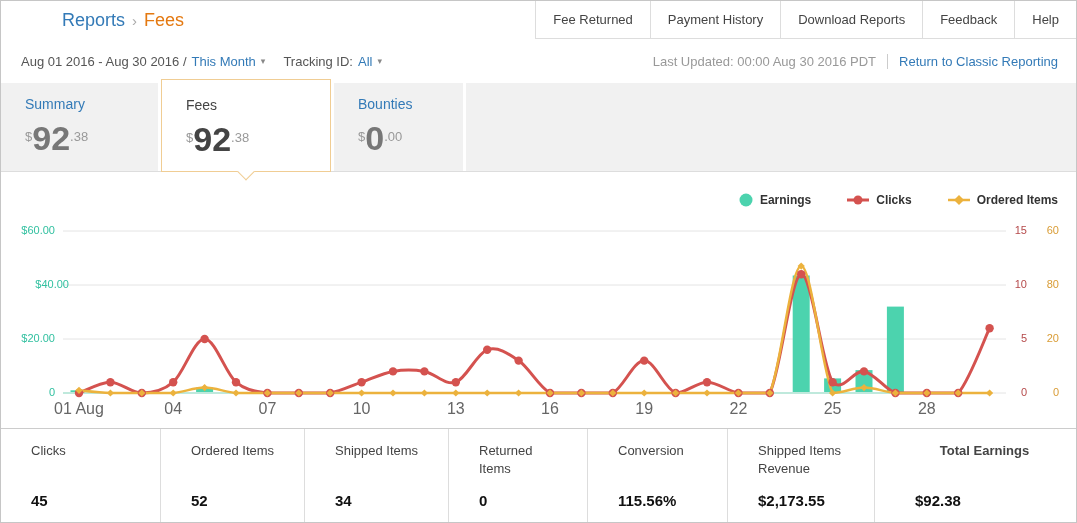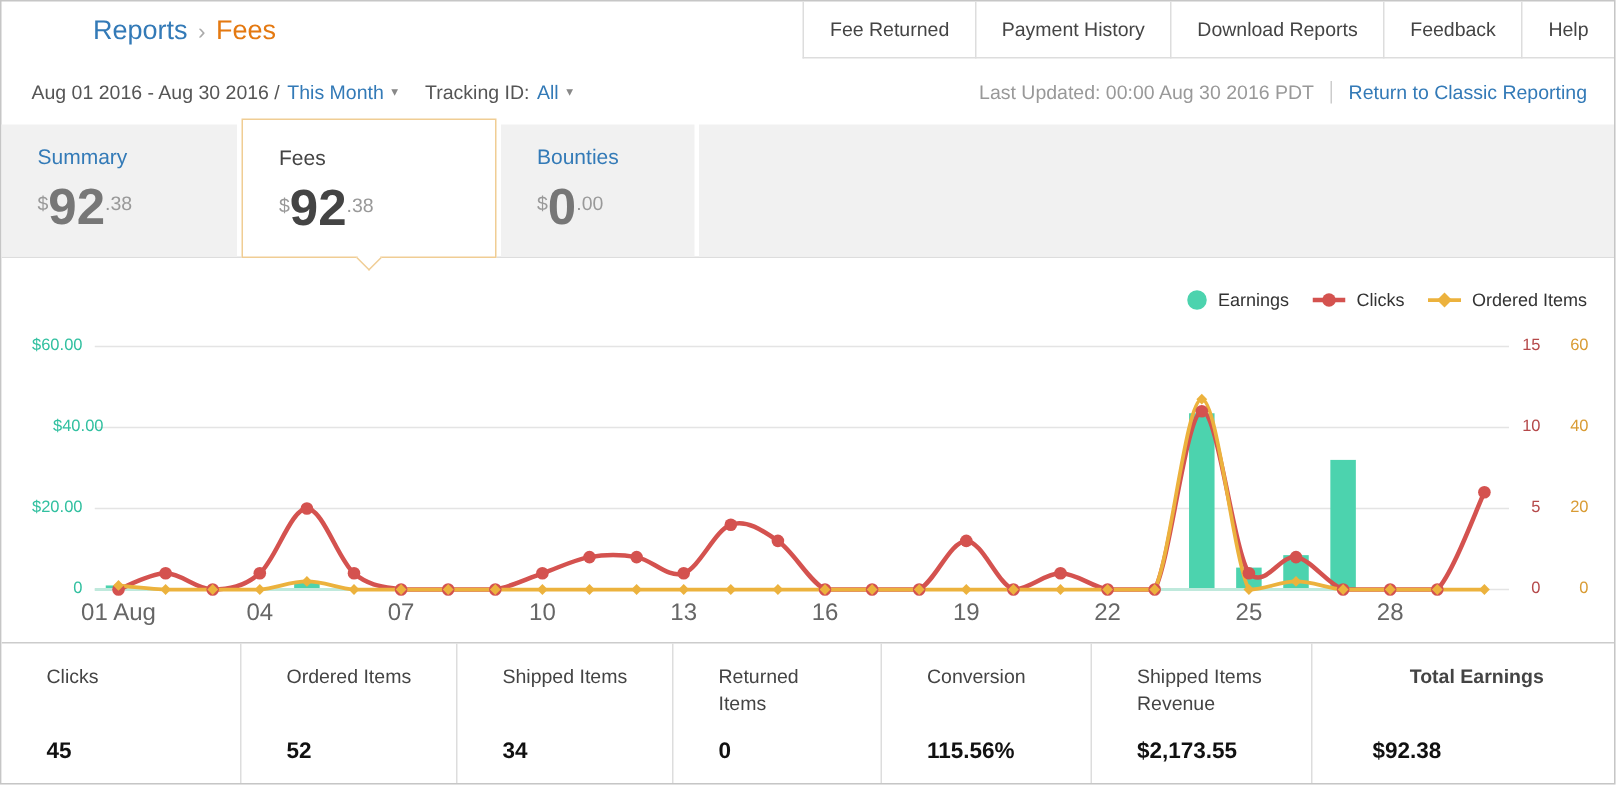--- a/index.html
+++ b/index.html
@@ -42,22 +42,22 @@
   .tab.active { background:#fff; border:1px solid #f0cd94; margin-top:-4px; height:93px;
                 position:relative; z-index:3; padding-top:17px; }
   .tab.active .lbl { color:#444; }
   .tab.active .val .big { color:#444; }
   .tab.active::after { content:""; position:absolute; left:50%; bottom:-7px; width:11px; height:11px;
                 background:#fff; border-right:1px solid #f0cd94; border-bottom:1px solid #f0cd94;
                 transform:translateX(-50%) rotate(45deg); }
 
   
   .chart { position:relative; height:256px; background:#fff; }
-  .legend { position:absolute; top:21px; right:18px; display:flex; gap:16px;
-            font-size:12px; font-weight:normal; color:#333; align-items:center; }
+  .legend { position:absolute; top:21px; right:18px; display:flex; gap:36px;
+            font-size:12px; font-weight:bold; color:#333; align-items:center; }
   .leg { display:flex; align-items:center; gap:7px; cursor:pointer; }
   .leg svg { display:block; }
   .yl { position:absolute; font-size:11px; text-align:right; }
   .xl { position:absolute; font-size:16px; color:#666; width:50px; text-align:center; }
   #chart-svg { position:absolute; left:62px; top:14px; }
 
   
   .sumtable { display:flex; height:94px; border-top:1px solid #ccc; background:#fff; }
   .scol { border-right:1px solid #ddd; padding:13px 8px 13px 30px;
           display:flex; flex-direction:column; justify-content:space-between; }
@@ -226,21 +226,21 @@
       </svg>
   <div class="yl" style="left: 0px; width: 54px; top: 52px; color: rgb(50, 192, 160);">$60.00</div>
       <div class="yl" style="left: 14px; width: 54px; top: 106px; color: rgb(50, 192, 160);">$40.00</div>
       <div class="yl" style="left: 0px; width: 54px; top: 160px; color: rgb(50, 192, 160);">$20.00</div>
       <div class="yl" style="left: 0px; width: 54px; top: 214px; color: rgb(50, 192, 160);">0</div>
       <div class="yl" style="left: 1004px; width: 22px; top: 52px; color: rgb(181, 73, 74);">15</div>
       <div class="yl" style="left: 1004px; width: 22px; top: 106px; color: rgb(181, 73, 74);">10</div>
       <div class="yl" style="left: 1004px; width: 22px; top: 160px; color: rgb(181, 73, 74);">5</div>
       <div class="yl" style="left: 1004px; width: 22px; top: 214px; color: rgb(181, 73, 74);">0</div>
       <div class="yl" style="left: 1032px; width: 26px; top: 52px; color: rgb(217, 156, 53);">60</div>
-      <div class="yl" style="left: 1032px; width: 26px; top: 106px; color: rgb(217, 156, 53);">40</div>
+      <div class="yl" style="left: 1032px; width: 26px; top: 106px; color: rgb(217, 156, 53);">80</div>
       <div class="yl" style="left: 1032px; width: 26px; top: 160px; color: rgb(217, 156, 53);">20</div>
       <div class="yl" style="left: 1032px; width: 26px; top: 214px; color: rgb(217, 156, 53);">0</div>
       <div class="xl" style="left: 53px; top: 228px;">01 Aug</div>
       <div class="xl" style="left: 147.2px; top: 228px;">04</div>
       <div class="xl" style="left: 241.4px; top: 228px;">07</div>
       <div class="xl" style="left: 335.6px; top: 228px;">10</div>
       <div class="xl" style="left: 429.8px; top: 228px;">13</div>
       <div class="xl" style="left: 524px; top: 228px;">16</div>
       <div class="xl" style="left: 618.2px; top: 228px;">19</div>
       <div class="xl" style="left: 712.4px; top: 228px;">22</div>

